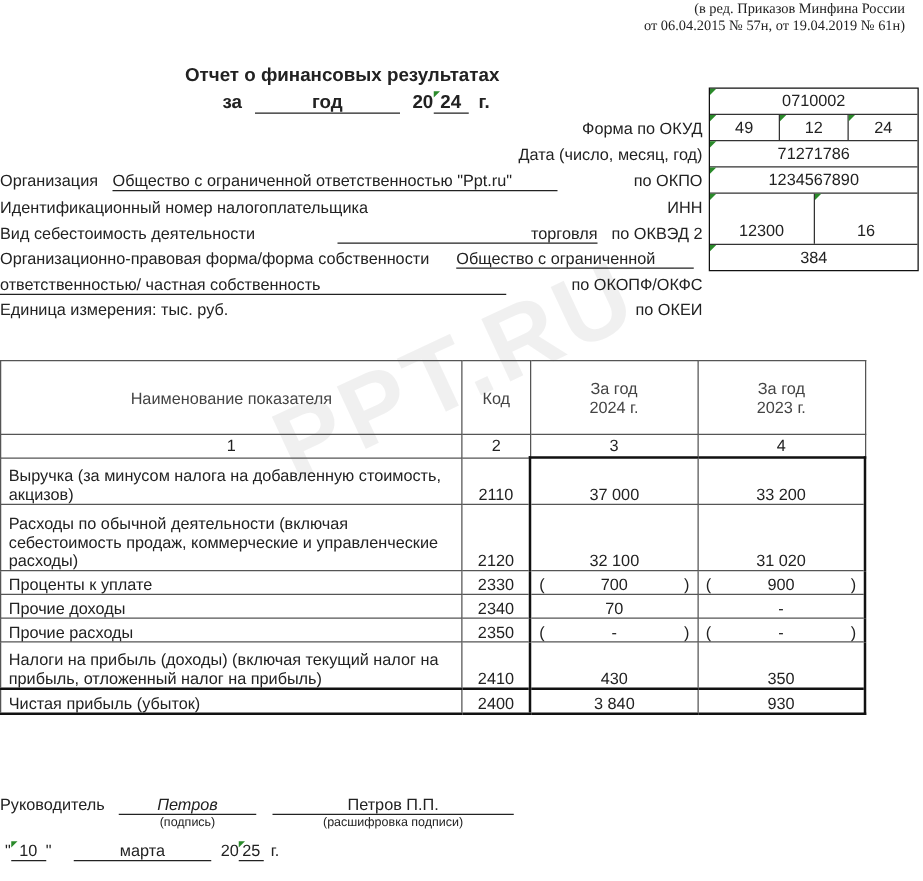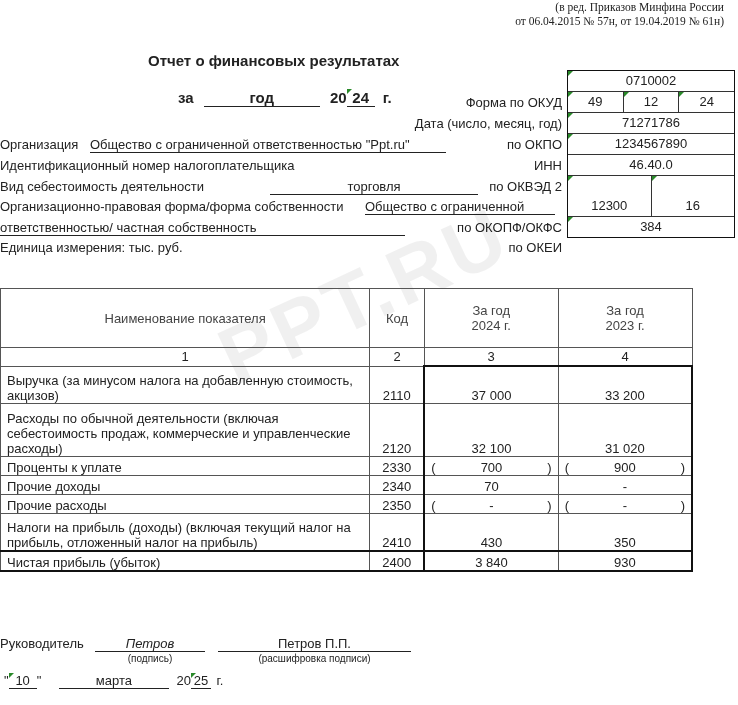--- a/index.html
+++ b/index.html
@@ -41,42 +41,39 @@
 <div class="watermark">PPT.RU</div>
 
 <div class="abs note serif" style="top:0;">
   <div>(в ред. Приказов Минфина России</div>
   <div>от 06.04.2015 № 57н, от 19.04.2019 № 61н)</div>
 </div>
 
 <div class="abs title" style="left:148px; top:52px;">Отчет о финансовых результатах</div>
 <div class="abs title" style="left:178px; top:73px; white-space:nowrap;">
   <span>за</span>
-  <span class="ul" style="width:116px; margin-left:6px;margin-top:16px;">год</span>
+  <span class="ul" style="width:116px; margin-left:6px;">год</span>
   <span style="margin-left:6px;">20</span><span class="ul" style="width:28px; position:relative;"><i class="tick"></i><span>24</span></span>
   <span style="margin-left:4px;">г.</span>
 </div>
 
 <div class="abs codes">
   <div class="row">
       <div class="cell"><i class="tick"></i><span>0710002</span></div>
     </div>
   <div class="row">
     <div class="cell"><i class="tick"></i><span>49</span></div>
     <div class="cell"><i class="tick"></i><span>12</span></div>
     <div class="cell"><i class="tick"></i><span>24</span></div>
   </div>
   <div class="row">
       <div class="cell"><i class="tick"></i><span>71271786</span></div>
     </div>
   <div class="row">
       <div class="cell"><i class="tick"></i><span>1234567890</span></div>
-    </div>
-  <div class="row">
-      <div class="cell"><span>46.40.0</span></div>
     </div>
   <div class="row" style="height:40px;">
     <div class="cell" style="line-height:20px; padding-top:20px;"><i class="tick"></i><span>12300</span></div>
     <div class="cell" style="line-height:20px; padding-top:20px;"><i class="tick"></i><span>16</span></div>
   </div>
   <div class="row">
       <div class="cell"><i class="tick"></i><span>384</span></div>
     </div>
 </div>
 
@@ -85,21 +82,21 @@
 <div class="abs lbl r" style="right:176px; top:137px;">по ОКПО</div>
 <div class="abs lbl r" style="right:176px; top:158px;">ИНН</div>
 <div class="abs lbl r" style="right:176px; top:179px;">по ОКВЭД 2</div>
 <div class="abs lbl r" style="right:176px; top:220px;">по ОКОПФ/ОКФС</div>
 <div class="abs lbl r" style="right:176px; top:240px;">по ОКЕИ</div>
 
 <div class="abs lbl" style="left:0; top:137px;">Организация</div>
 <div class="abs lbl ul" style="left:90px; top:137px; width:356px; text-align:left;">Общество с ограниченной ответственностью "Ppt.ru"</div>
 <div class="abs lbl" style="left:0; top:158px;">Идентификационный номер налогоплательщика</div>
 <div class="abs lbl" style="left:0; top:179px; width:268px; overflow:hidden;">Вид себестоимость деятельности</div>
-<div class="abs lbl ul" style="left:270px; top:179px; width:208px; text-align:center;">торговля</div>
+<div class="abs lbl ul" style="left:270px; top:179px; width:208px; text-align:right;">торговля</div>
 <div class="abs lbl" style="left:0; top:199px; width:364px; overflow:hidden;">Организационно-правовая форма/форма собственности</div>
 <div class="abs lbl ul" style="left:365px; top:199px; width:190px; text-align:left;">Общество с ограниченной</div>
 <div class="abs lbl ul" style="left:0; top:220px; width:405px; text-align:left;">ответственностью/ частная собственность</div>
 <div class="abs lbl" style="left:0; top:240px;">Единица измерения: тыс. руб.</div>
 
 <table class="main">
   <tbody>
       <tr class="hd">
     <td style="width:375px;">Наименование показателя</td>
     <td class="code">Код</td>

